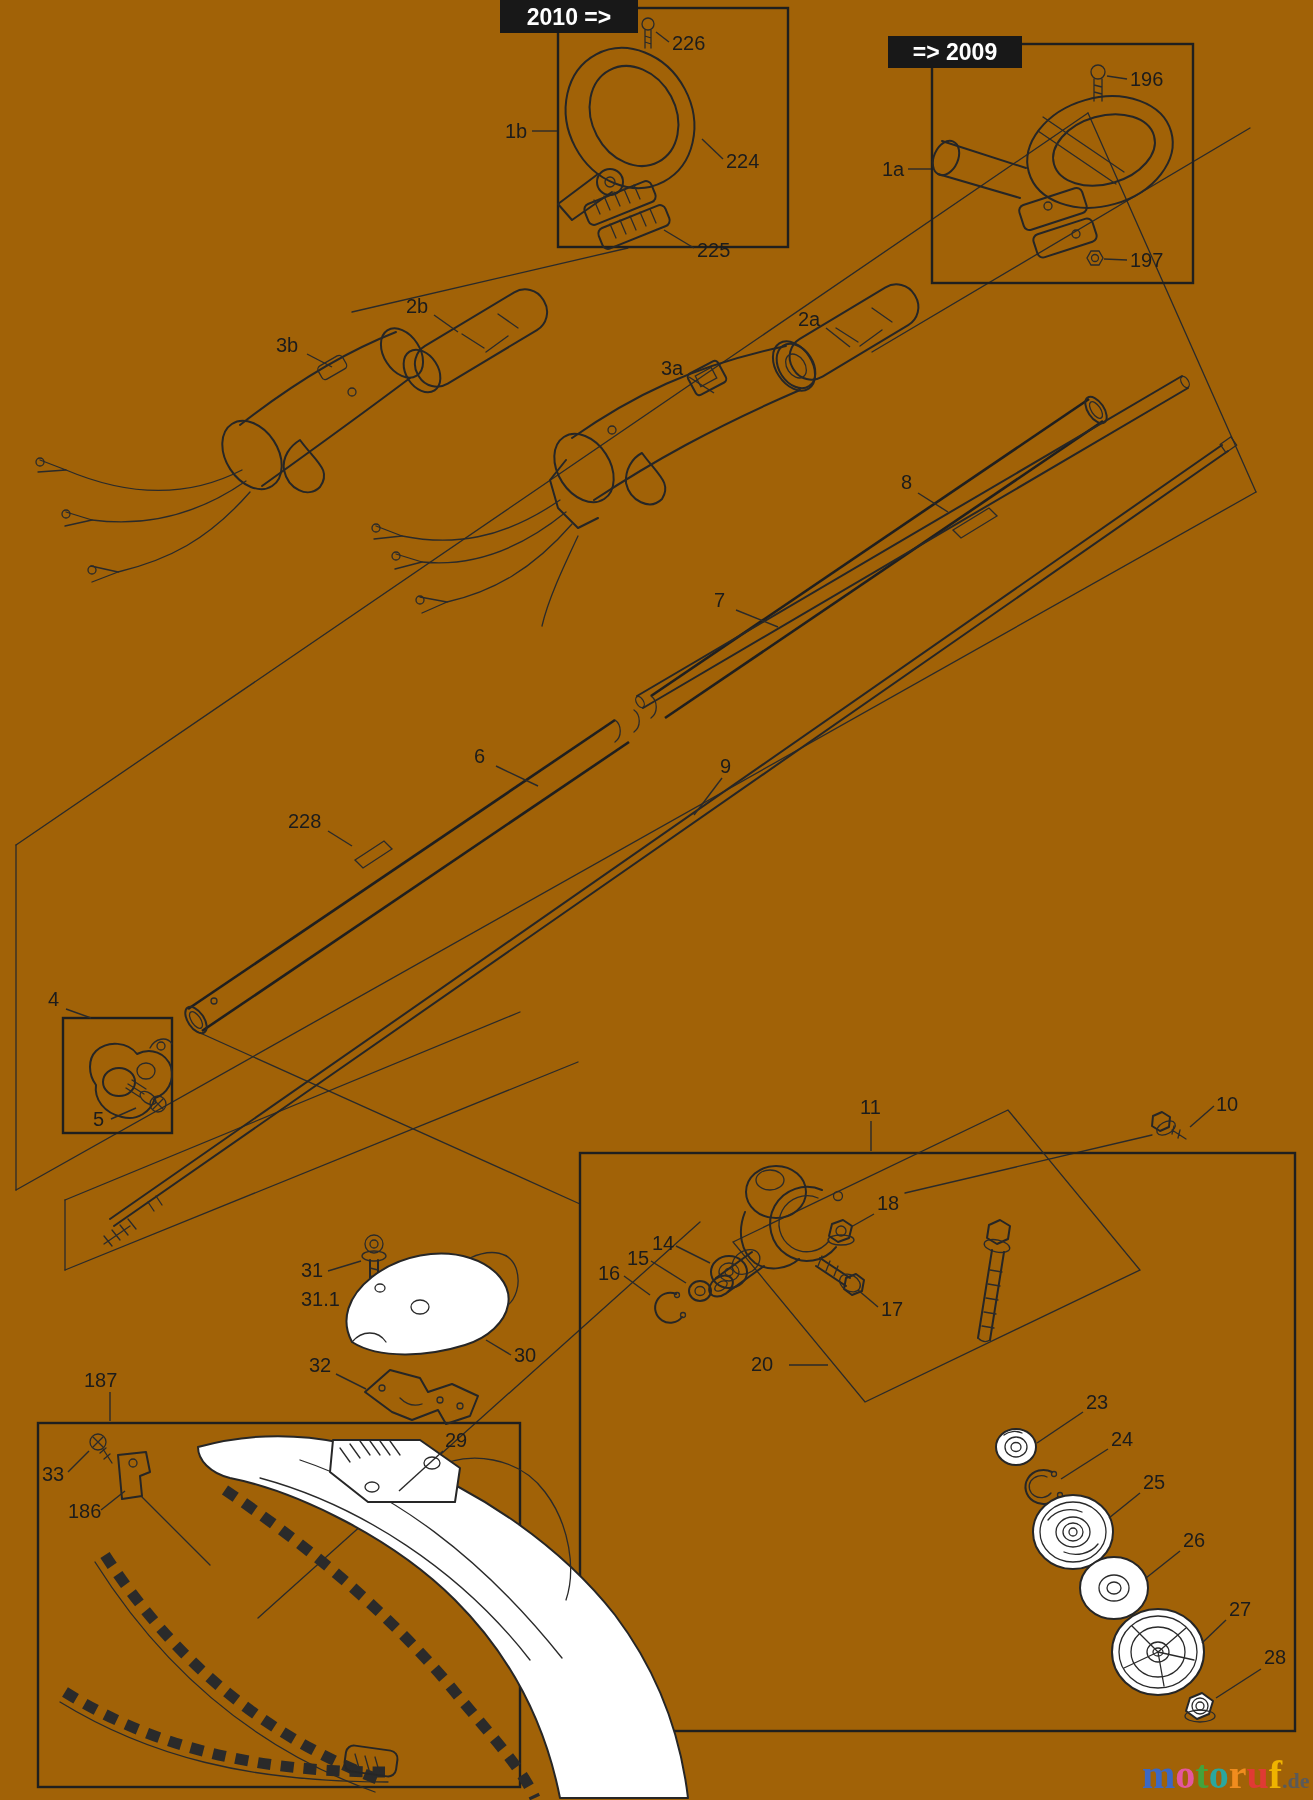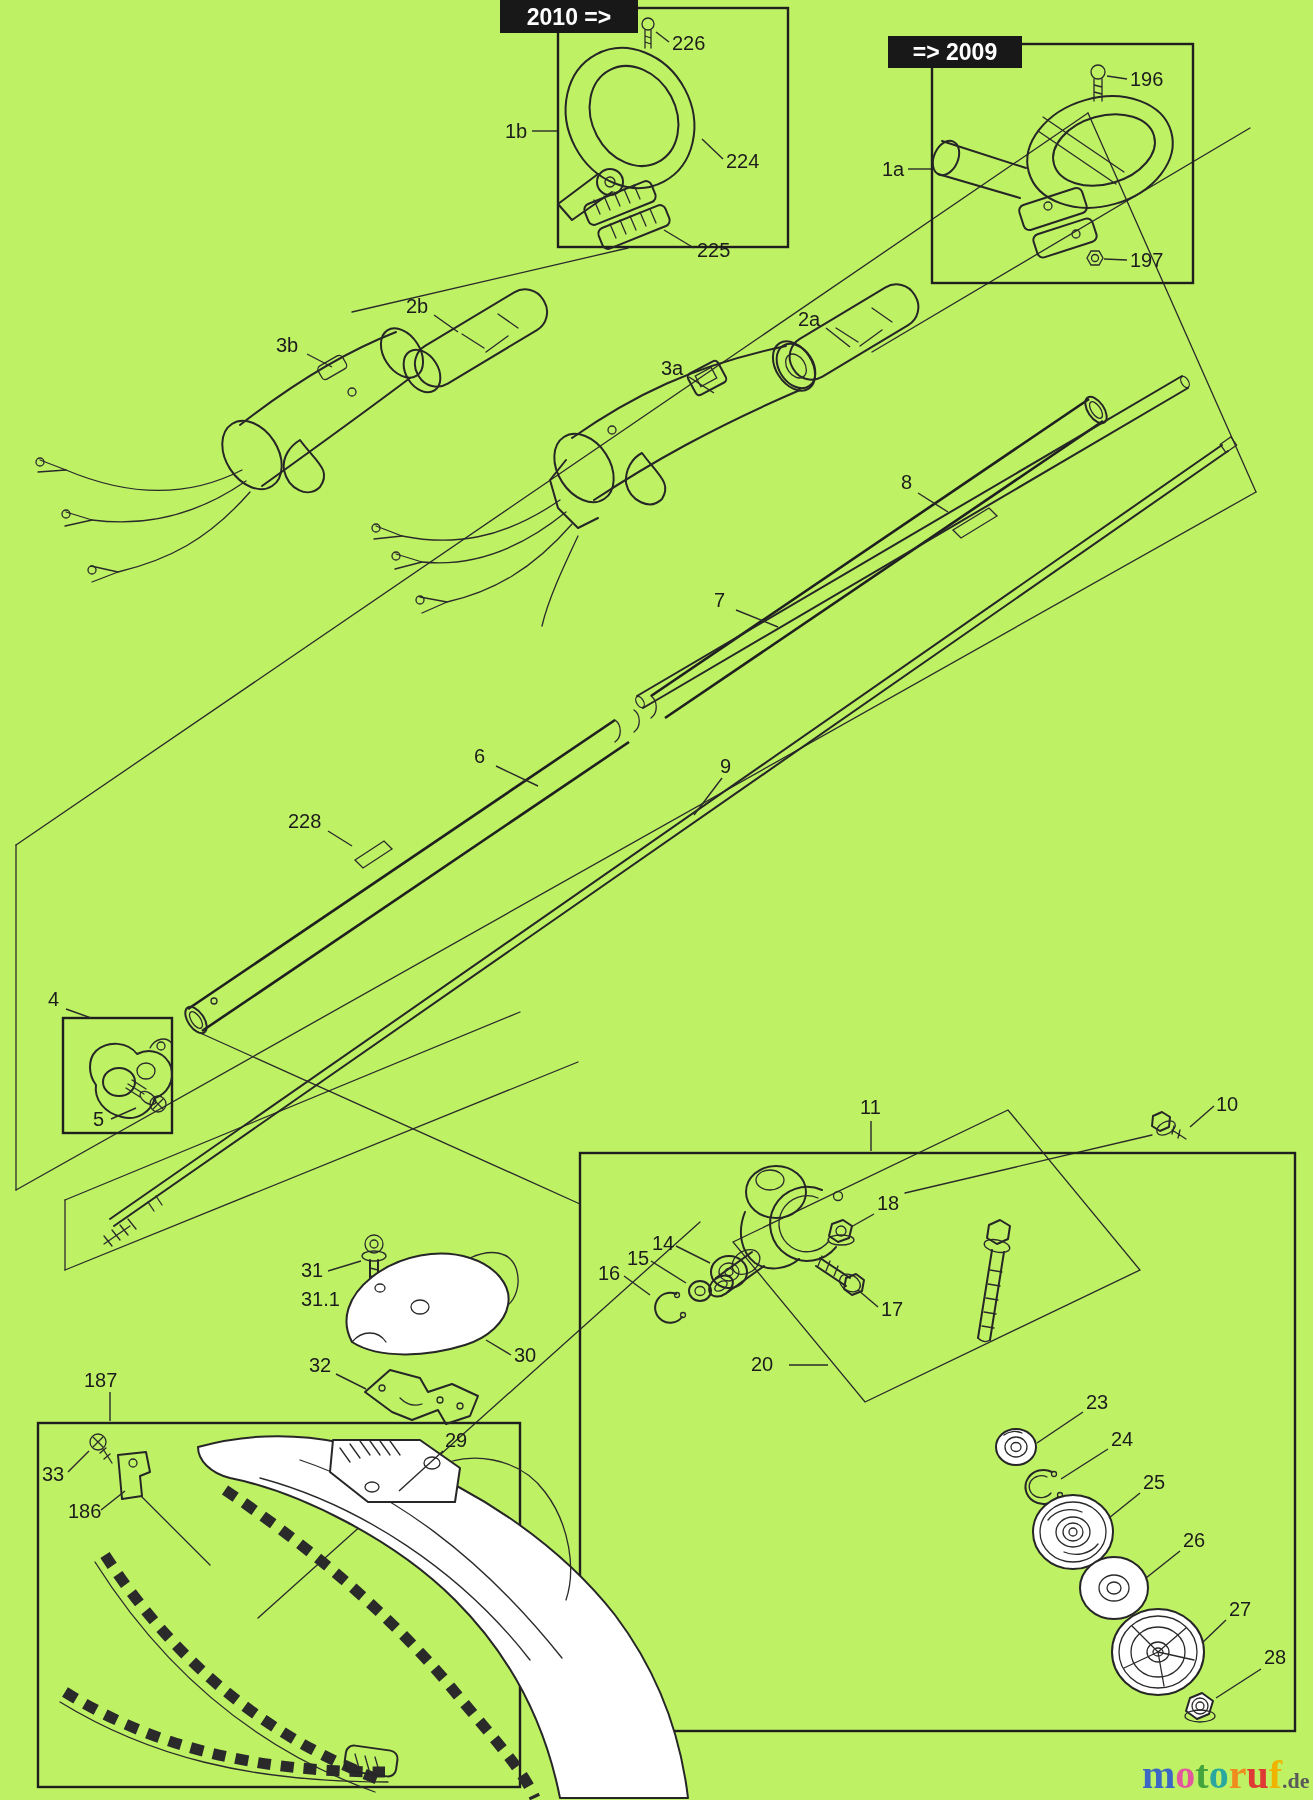--- a/index.html
+++ b/index.html
@@ -1,16 +1,16 @@
 <!DOCTYPE html>
 <html><head>
 <meta charset="utf-8">
 <style>
   html,body{margin:0;padding:0;background:#ffffff;}
-  .stage{position:relative;width:1313px;height:1800px;background:#bef264;overflow:hidden;}
+  .stage{position:relative;width:1313px;height:1800px;background:#a16207;overflow:hidden;}
   svg{display:block;}
   
   .ln   {stroke:#262626;stroke-width:2;fill:none;stroke-linecap:round;stroke-linejoin:round;}
   .thin {stroke:#2a2a2a;stroke-width:1.3;fill:none;stroke-linecap:round;}
   .heavy{stroke:#1f1f1f;stroke-width:2.6;fill:none;stroke-linejoin:miter;}
   .boxln{stroke:#1f1f1f;stroke-width:2.4;fill:none;}
   .fillw{fill:#ffffff;}
   .teeth{stroke:#2a2a2a;stroke-width:11;fill:none;stroke-dasharray:13 10;}
   .leader{stroke:#2a2a2a;stroke-width:1.4;fill:none;}
   text.callout{font-family:"Liberation Sans","DejaVu Sans",sans-serif;font-size:20px;fill:#1c1c1c;}

